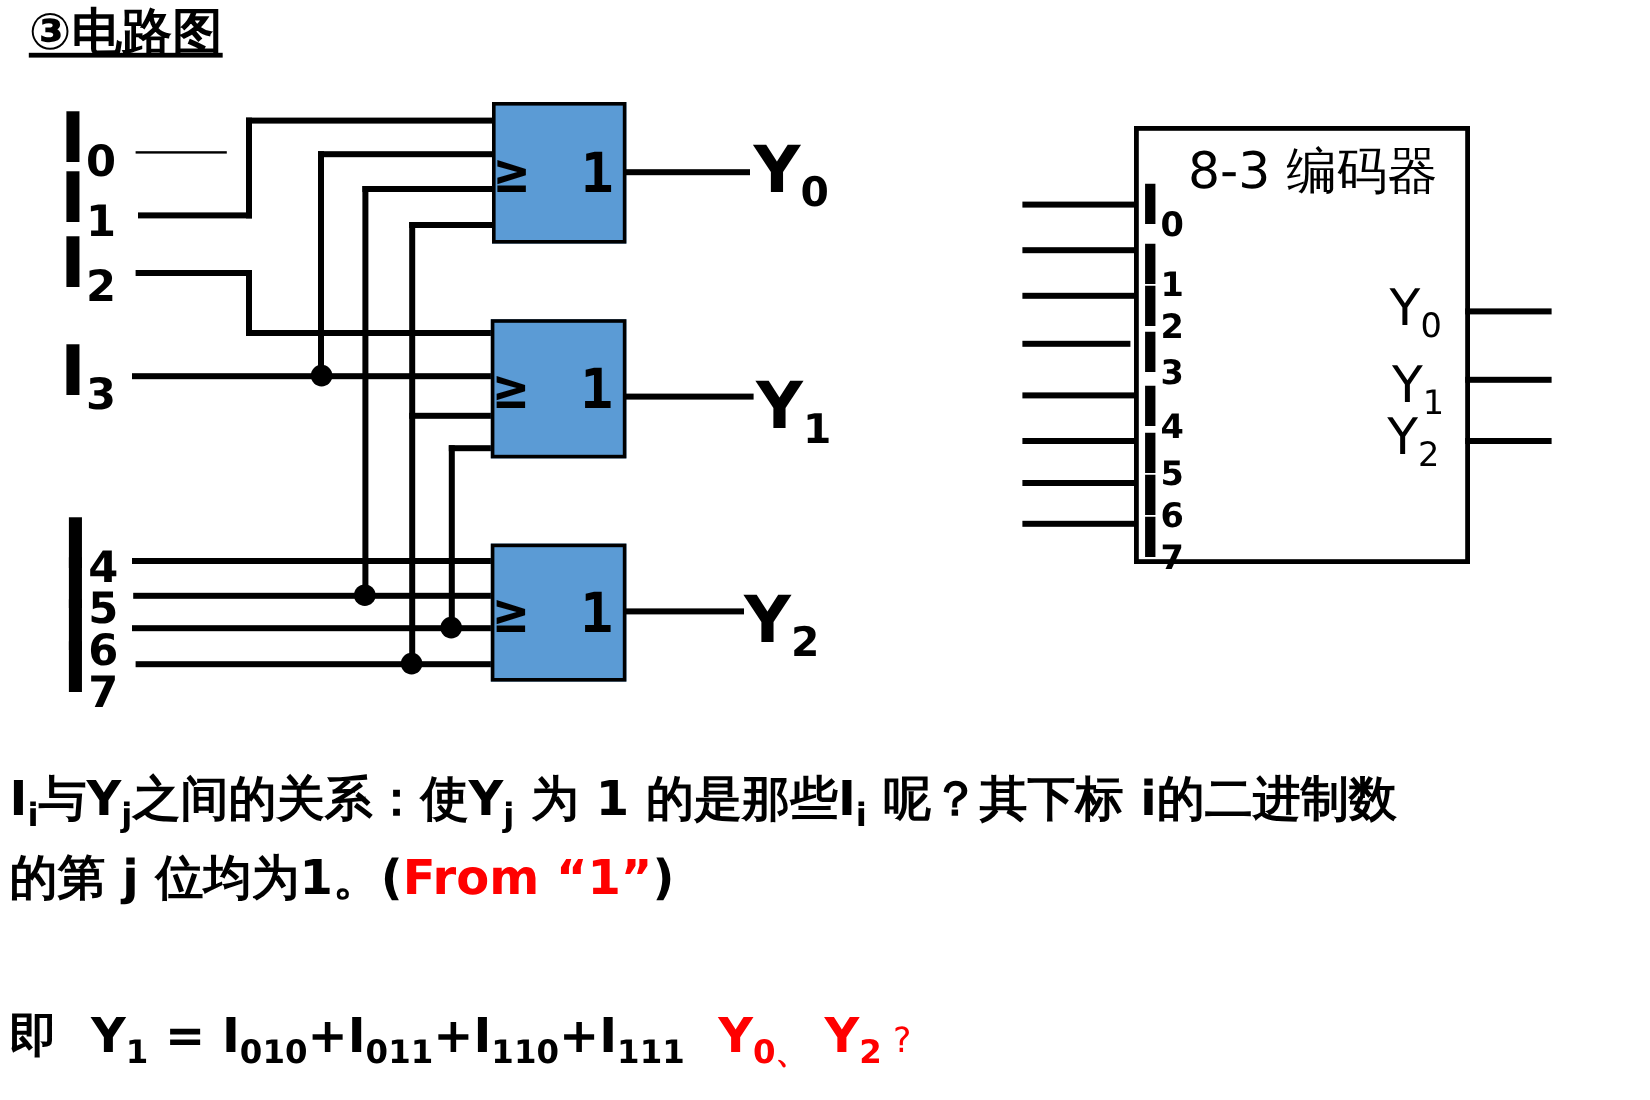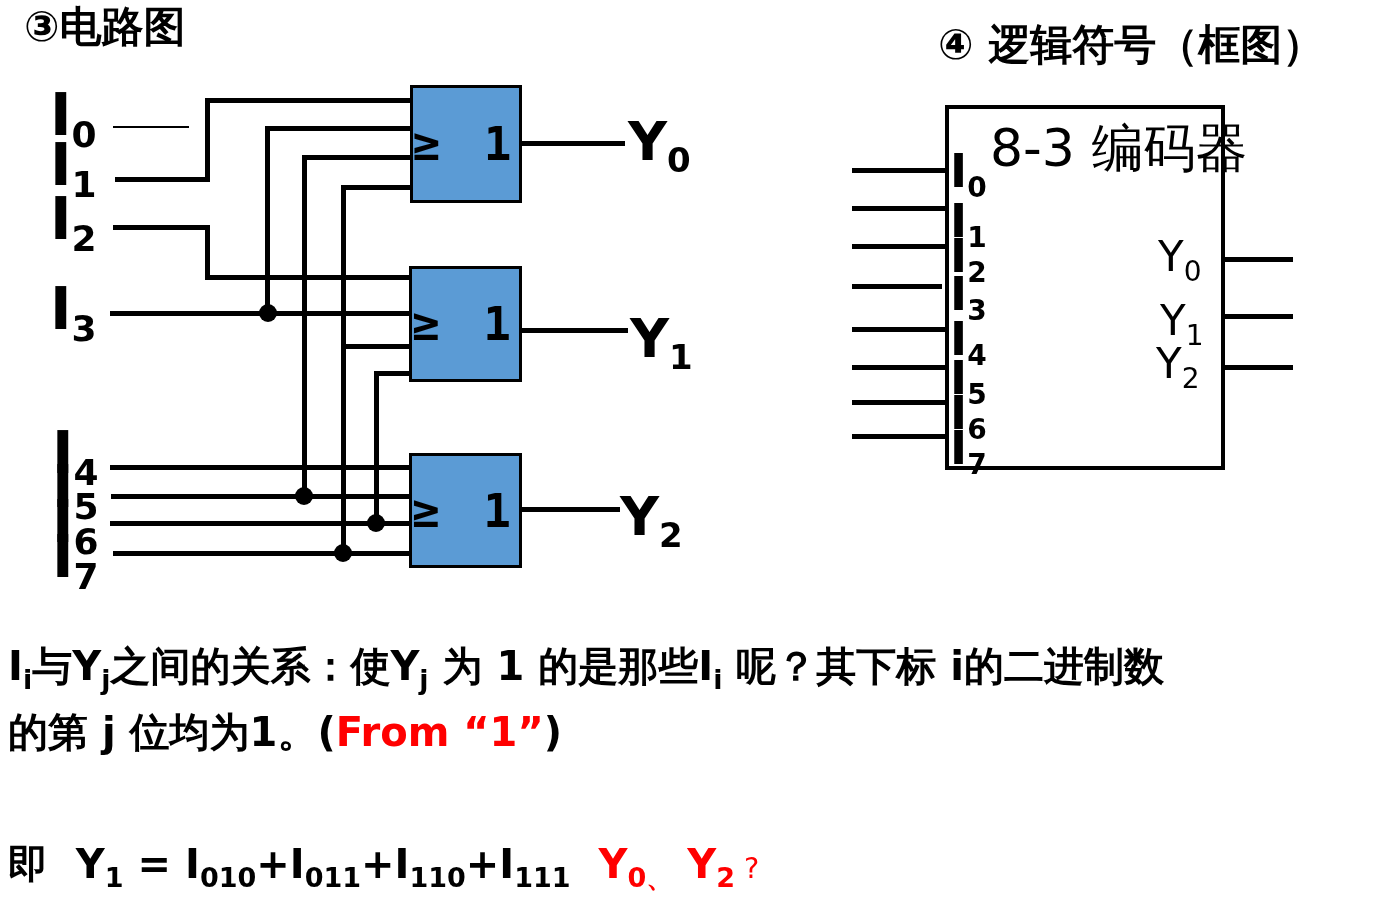--- a/index.html
+++ b/index.html
@@ -19,35 +19,34 @@
              letter-spacing:8px;white-space:pre;}
   
   .ilabel{position:absolute;font-weight:bold;font-size:58px;line-height:1;}
   .ilabel sub{font-size:36px;line-height:0;vertical-align:-12px;}
   .ylabel{position:absolute;font-weight:bold;font-size:54px;line-height:1;}
   .ylabel sub{font-size:34px;line-height:0;vertical-align:-12px;}
   .blabel{position:absolute;font-weight:bold;font-size:46px;line-height:1;}
   .blabel sub{font-size:28px;line-height:0;vertical-align:-10px;}
   .bylabel{position:absolute;font-weight:normal;font-size:42px;line-height:1;}
   .bylabel sub{font-size:28px;line-height:0;vertical-align:-10px;}
-  .blocktitle{position:absolute;font-weight:normal;font-size:52px;line-height:1;white-space:pre;}
+  .blocktitle{position:absolute;font-weight:normal;font-size:42px;line-height:1;white-space:pre;}
   .blockbox{position:absolute;border:4px solid #000;background:#fff;}
   
   .para{position:absolute;font-weight:bold;font-size:40px;line-height:1;white-space:pre;text-align:center;}
   .para sub{font-size:27px;line-height:0;vertical-align:-9px;font-weight:bold;}
   .red{color:#FF0000;}
   .sm{font-size:0.72em;font-weight:normal;}
 </style>
 </head>
 <body>
 
 <div class="stage">
 
-  <div class="abs title" style="left:24px;top:6px;">③电路图</div>
-  <div class="abs title" style="left:938px;top:24px;">④ 逻辑符号（框图）</div>
+  <div class="abs title" style="left:24px;top:6px;text-decoration:underline;">③电路图</div>
 
   <div class="ilabel" style="left:50px;top:86px;"><span>I</span><sub>0</sub></div>
   <div class="ilabel" style="left:50px;top:136px;"><span>I</span><sub>1</sub></div>
   <div class="ilabel" style="left:50px;top:190px;"><span>I</span><sub>2</sub></div>
   <div class="ilabel" style="left:50px;top:280px;"><span>I</span><sub>3</sub></div>
   <div class="ilabel" style="left:52px;top:424px;"><span>I</span><sub>4</sub></div>
   <div class="ilabel" style="left:52px;top:458px;"><span>I</span><sub>5</sub></div>
   <div class="ilabel" style="left:52px;top:493px;"><span>I</span><sub>6</sub></div>
   <div class="ilabel" style="left:52px;top:528px;"><span>I</span><sub>7</sub></div>
 

